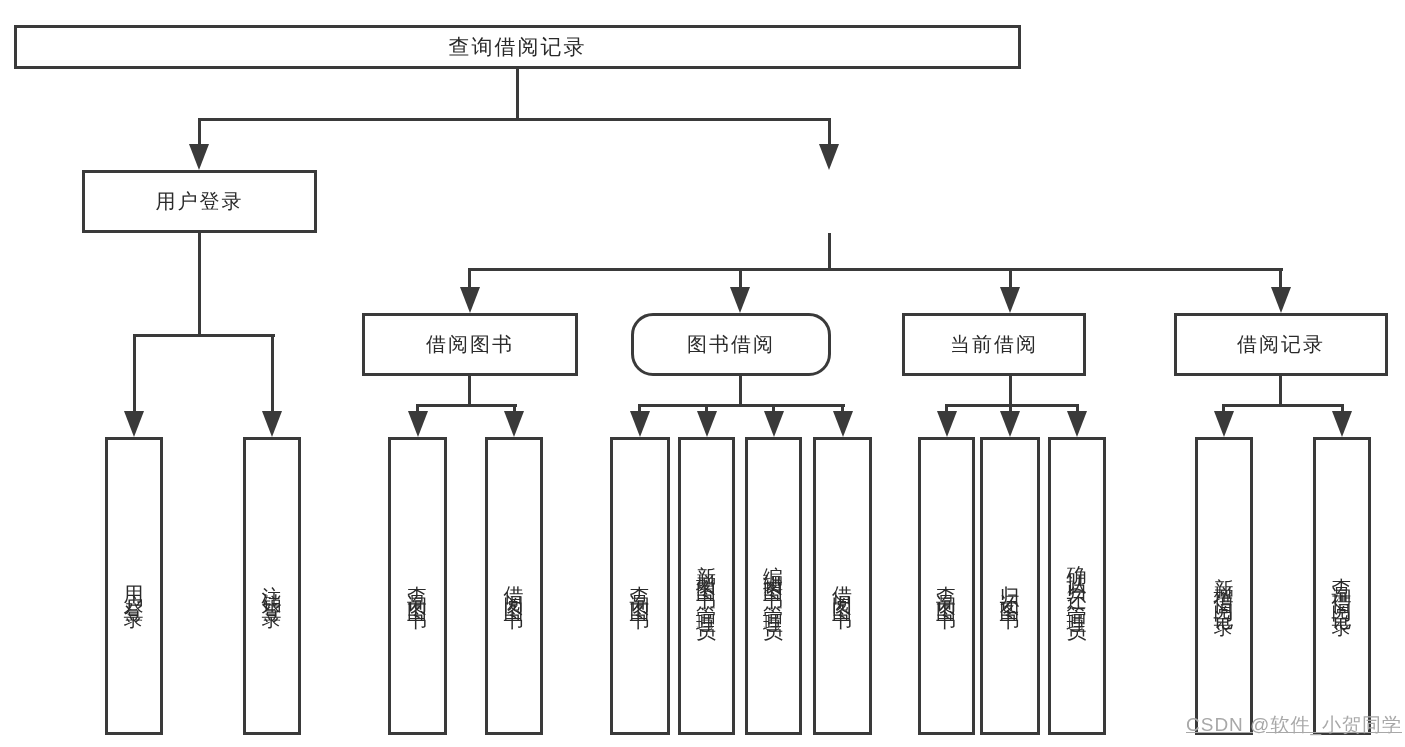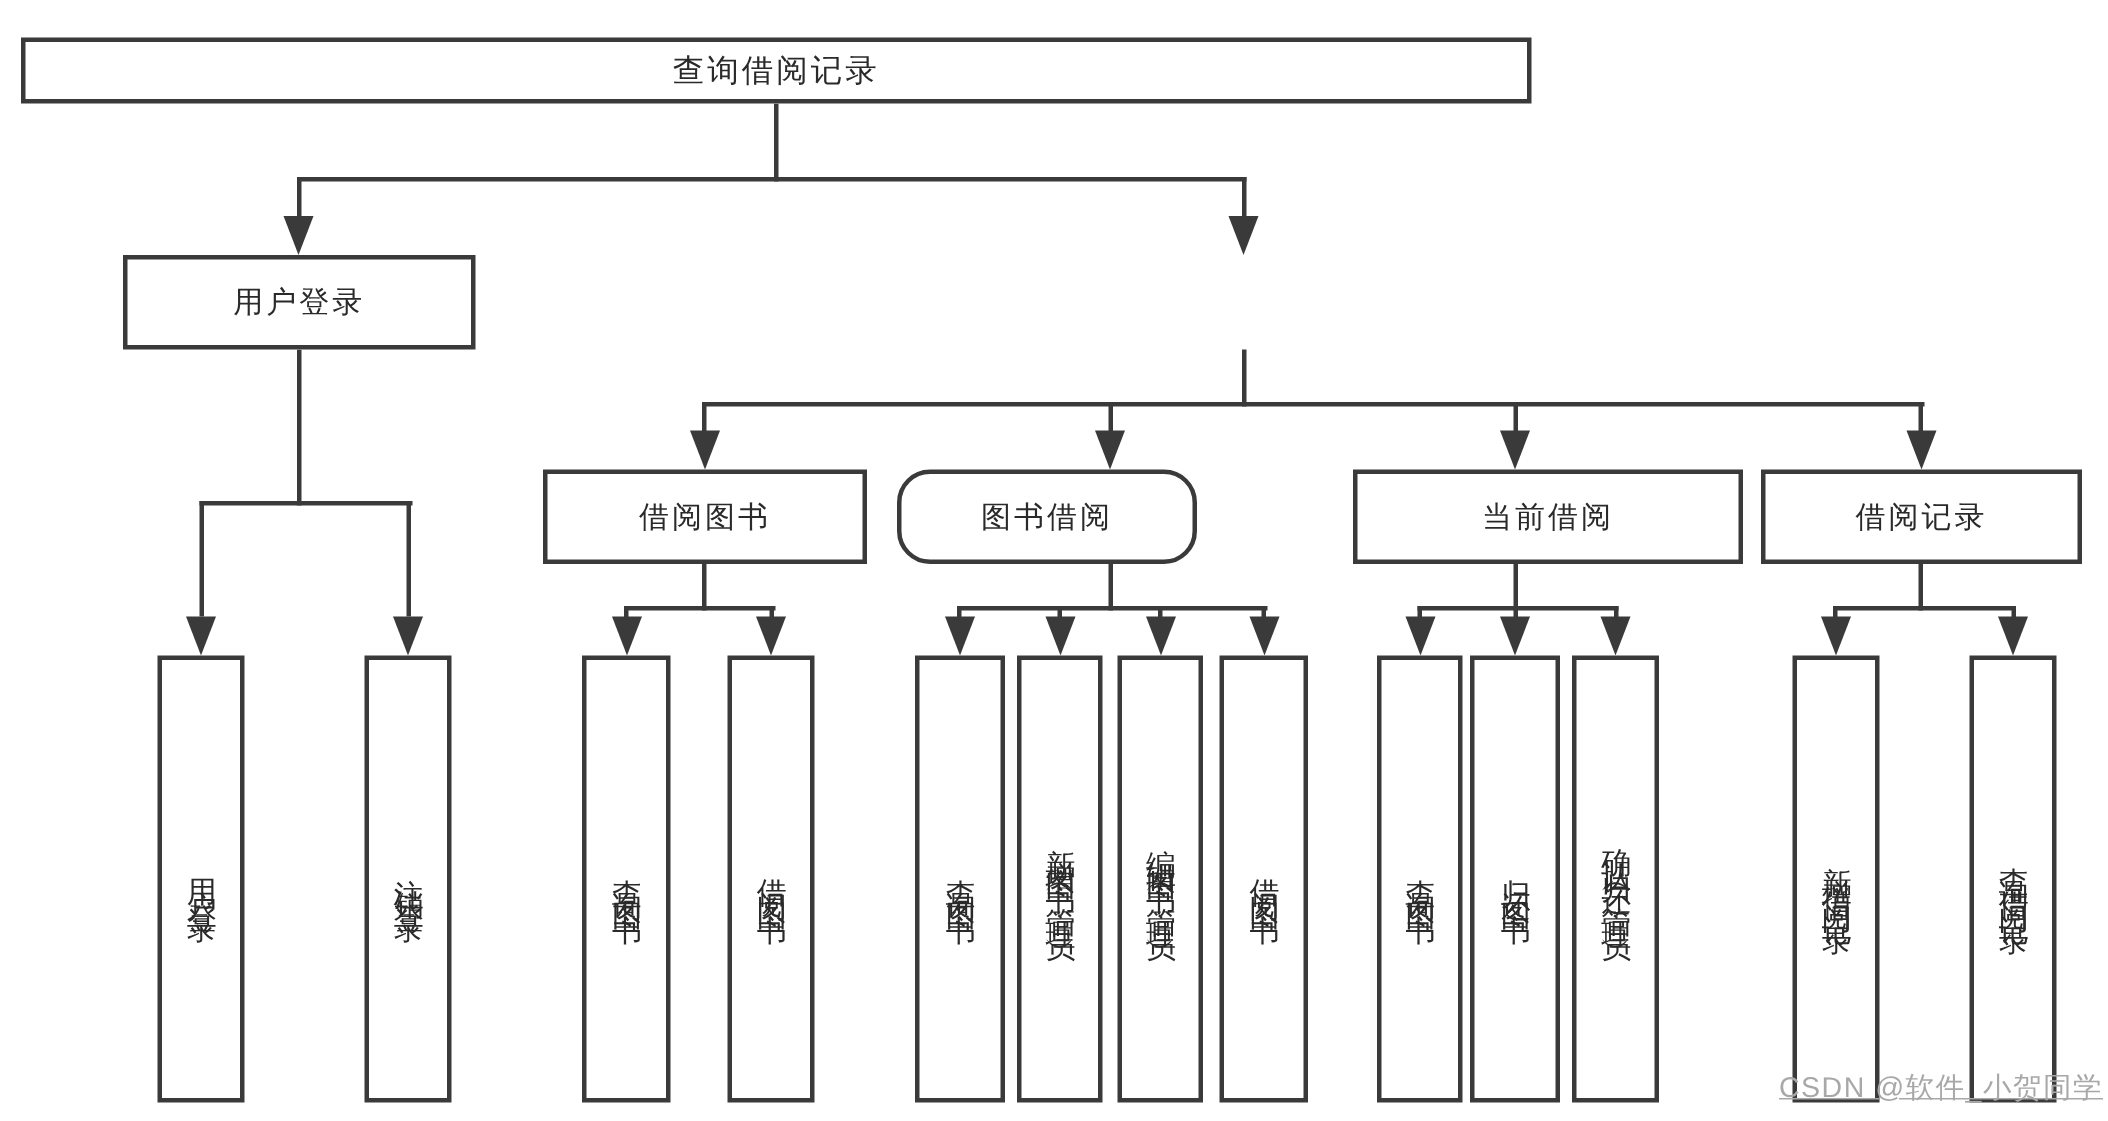--- a/index.html
+++ b/index.html
@@ -65,22 +65,22 @@
 </head>
 <body>
 
 <div class="canvas">
 
   <div class="box title" style="left:14px; top:25px; width:1007px; height:44px;">查询借阅记录</div>
 
   <div class="box" style="left:82px; top:170px; width:235px; height:63px;">用户登录</div>
 
   <div class="box" style="left:362px; top:313px; width:216px; height:63px;">借阅图书</div>
-  <div class="box" style="left:598px; top:313px; width:200px; height:63px;border-radius:22px;">图书借阅</div>
-  <div class="box" style="left:902px; top:313px; width:260px; height:63px;">当前借阅</div>
+  <div class="box" style="left:631px; top:313px; width:200px; height:63px;border-radius:22px;">图书借阅</div>
+  <div class="box" style="left:902px; top:313px; width:184px; height:63px;">当前借阅</div>
   <div class="box" style="left:1174px; top:313px; width:214px; height:63px;">借阅记录</div>
 
   <div class="box vbox" style="left:105px; top:437px; width:58px; height:298px;">用户登录</div>
   <div class="box vbox" style="left:243px; top:437px; width:58px; height:298px;">注销登录</div>
 
   <div class="box vbox" style="left:388px; top:437px; width:59px; height:298px;">查询图书</div>
   <div class="box vbox" style="left:485px; top:437px; width:58px; height:298px;">借阅图书</div>
 
   <div class="box vbox" style="left:610px; top:437px; width:60px; height:298px;">查询图书</div>
   <div class="box vbox" style="left:678px; top:437px; width:57px; height:298px;">新增图书（管理员）</div>

